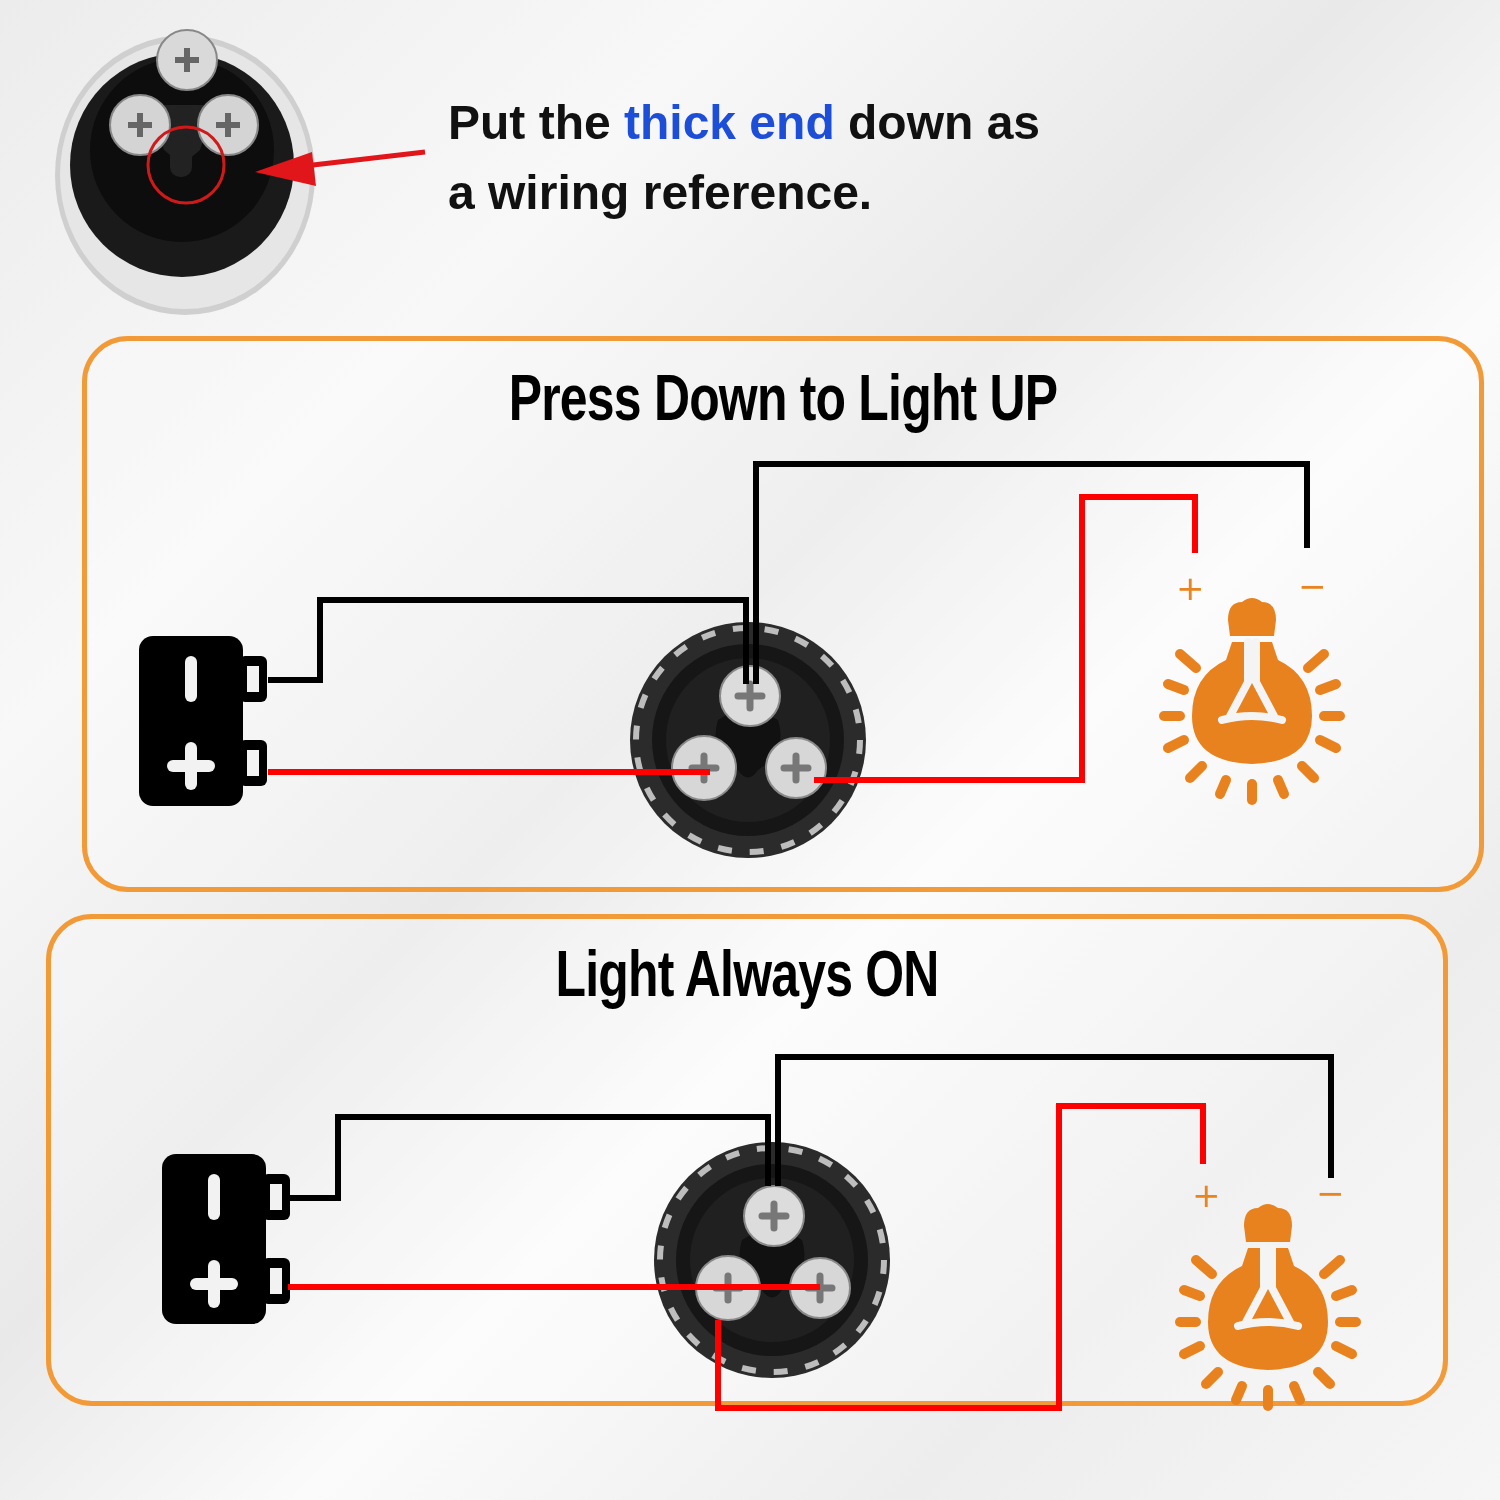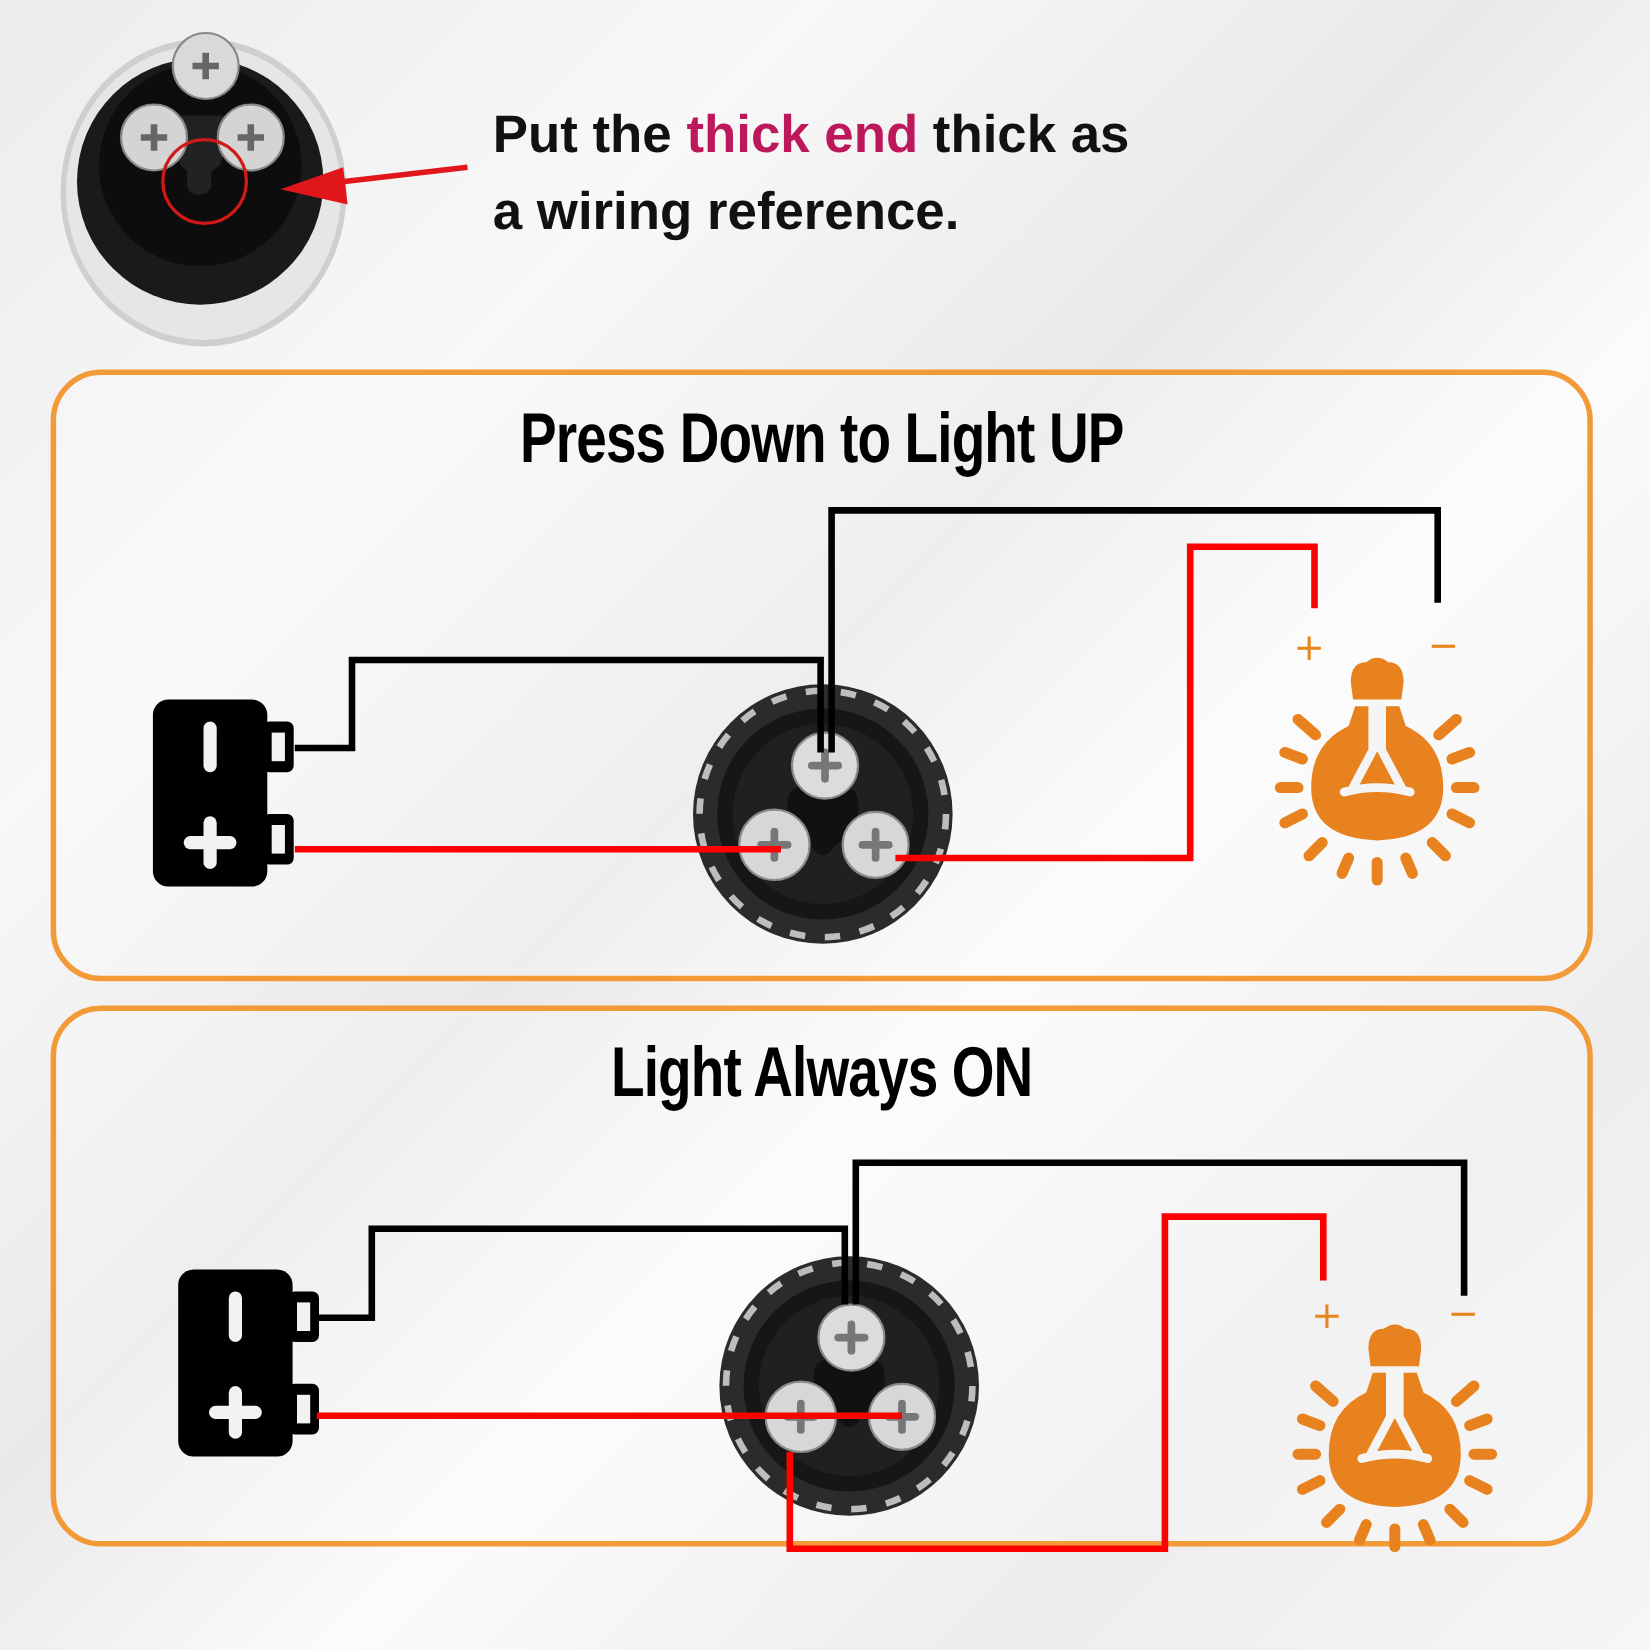--- a/index.html
+++ b/index.html
@@ -6,21 +6,21 @@
   body {
     width: 1500px; height: 1500px; overflow: hidden; position: relative;
     background: linear-gradient(135deg, #ececec 0%, #f8f8f8 25%, #e9e9e9 45%, #fbfbfb 60%, #ededed 80%, #f6f6f6 100%);
     font-family: "Liberation Sans", sans-serif;
   }
   .header-text {
     position: absolute; left: 448px; top: 88px;
     font-family: "Liberation Sans", sans-serif; font-weight: bold;
     font-size: 48px; line-height: 70px; color: #111;
   }
-  .header-text .accent { color: #be185d; }
+  .header-text .accent { color: #1d4ed8; }
   .panel {
     position: absolute; left: 46px; width: 1402px;
     border: 5px solid #f29a38; border-radius: 46px; box-sizing: border-box;
     background: rgba(255,255,255,0.25);
   }
   .panel-title {
     position: absolute; left: 0; right: 0; text-align: center;
     font-family: "Liberation Sans", sans-serif; font-weight: bold;
     font-size: 64px; color: #000;
     transform: scaleX(0.78); transform-origin: center;
@@ -48,25 +48,25 @@
     <rect x="170" y="135" width="22" height="42" rx="10" fill="#222"></rect>
     <circle cx="186" cy="165" r="38" fill="none" stroke="#d01a1a" stroke-width="3"></circle>
   </g>
   <g>
     <line x1="425" y1="152" x2="270" y2="170" stroke="#e0161b" stroke-width="5"></line>
     <polygon points="255,172 312,152 316,186" fill="#e0161b"></polygon>
   </g>
 </svg>
 
 <div class="header-text">
-  <div><span>Put the </span><span class="accent">thick end</span><span> thick as</span></div>
+  <div><span>Put the </span><span class="accent">thick end</span><span> down as</span></div>
   <div>a wiring reference.</div>
 </div>
 
-<div class="panel" style="top:336px; height:556px;">
+<div class="panel" style="top:336px; height:556px;margin-left:36px;">
   <div class="panel-title" style="top:20px;">Press Down to Light UP</div>
 </div>
 
 <div class="panel" style="top:914px; height:492px;">
   <div class="panel-title" style="top:18px;">Light Always ON</div>
 </div>
 
 <svg class="diagram" viewBox="0 0 1500 1500">
   <defs>
     <g id="battery">

